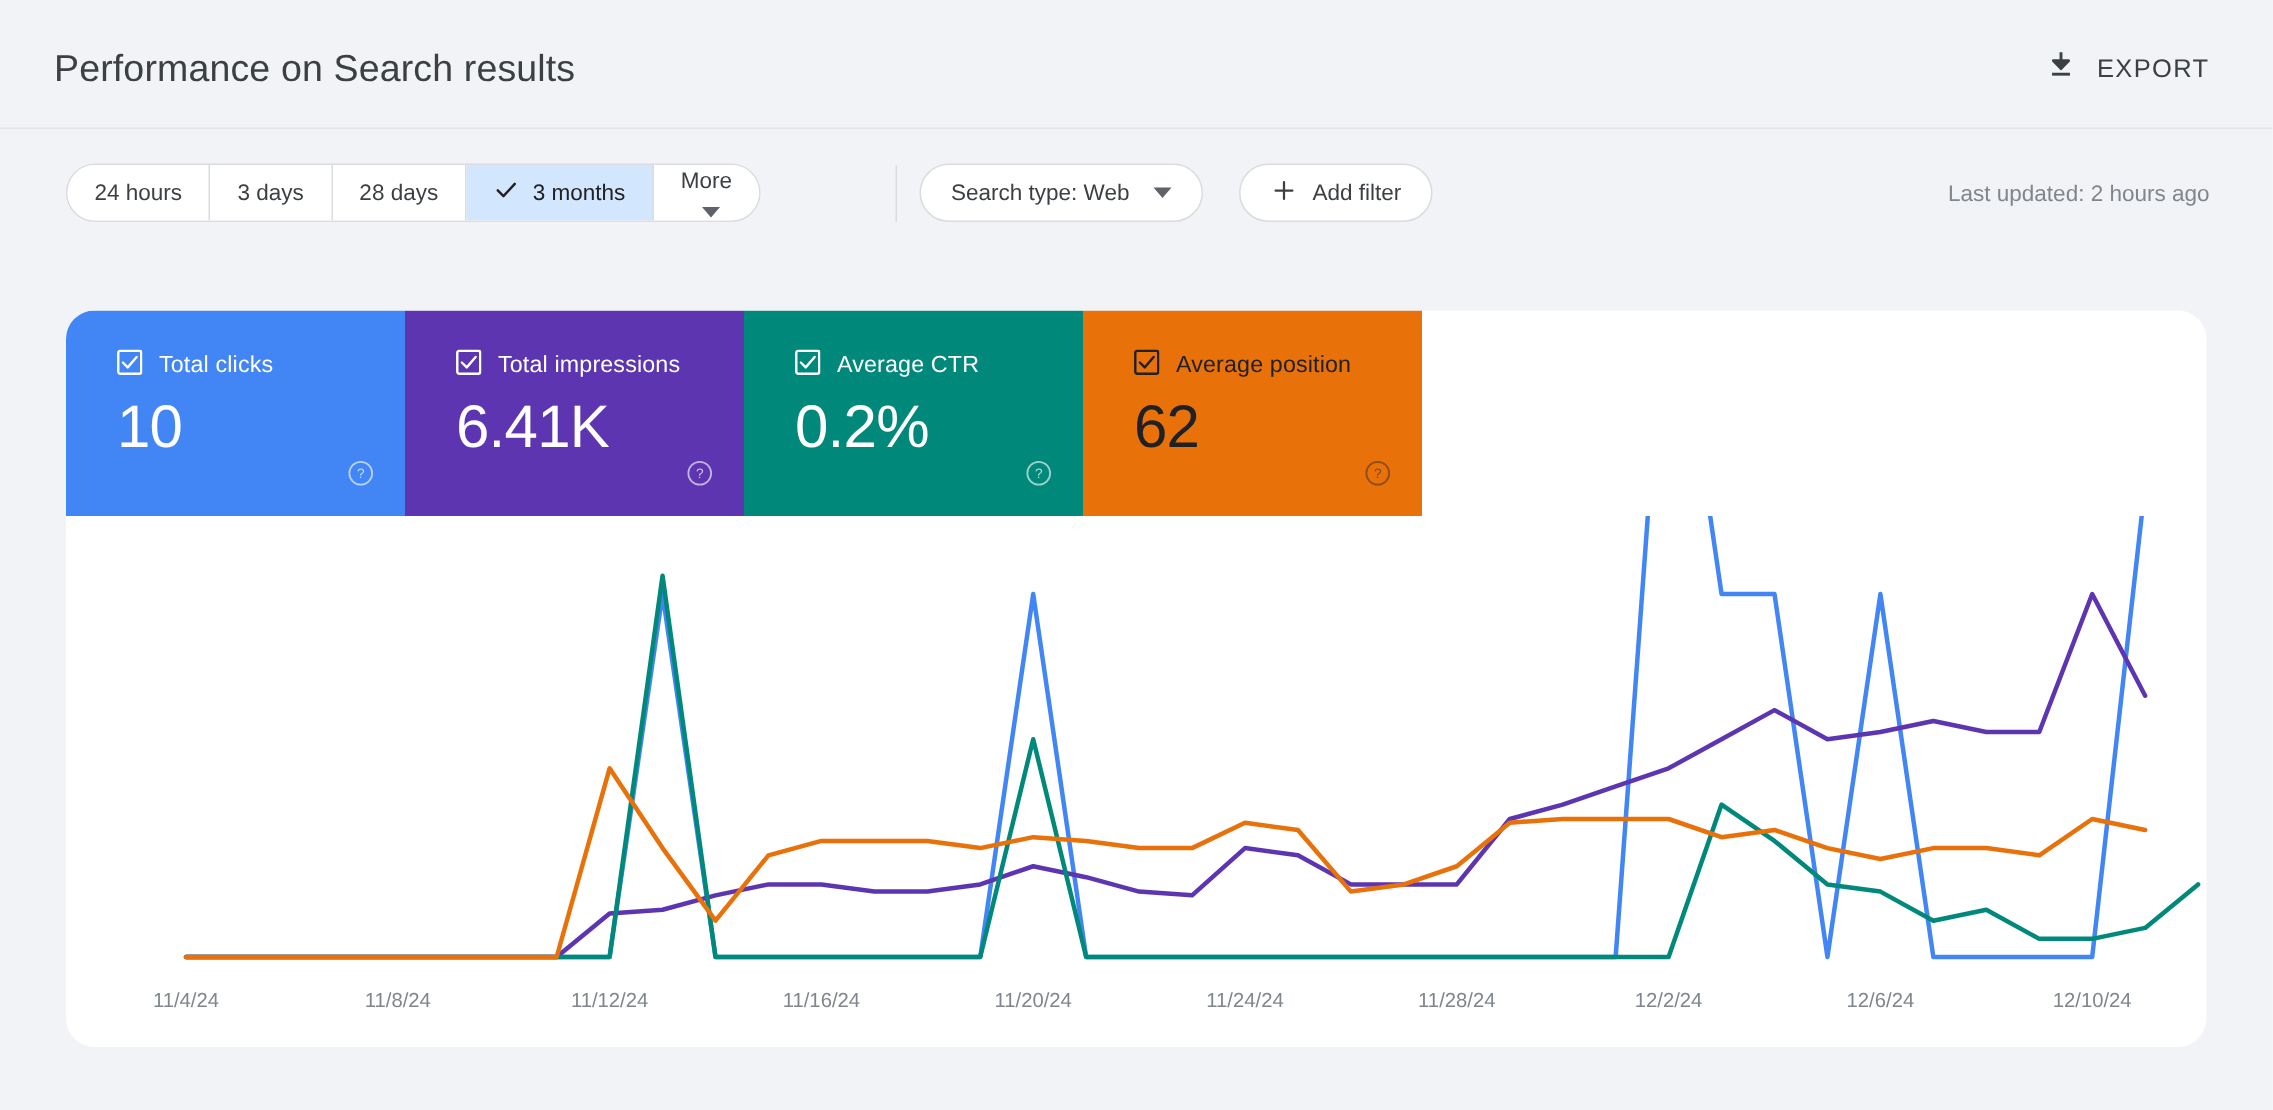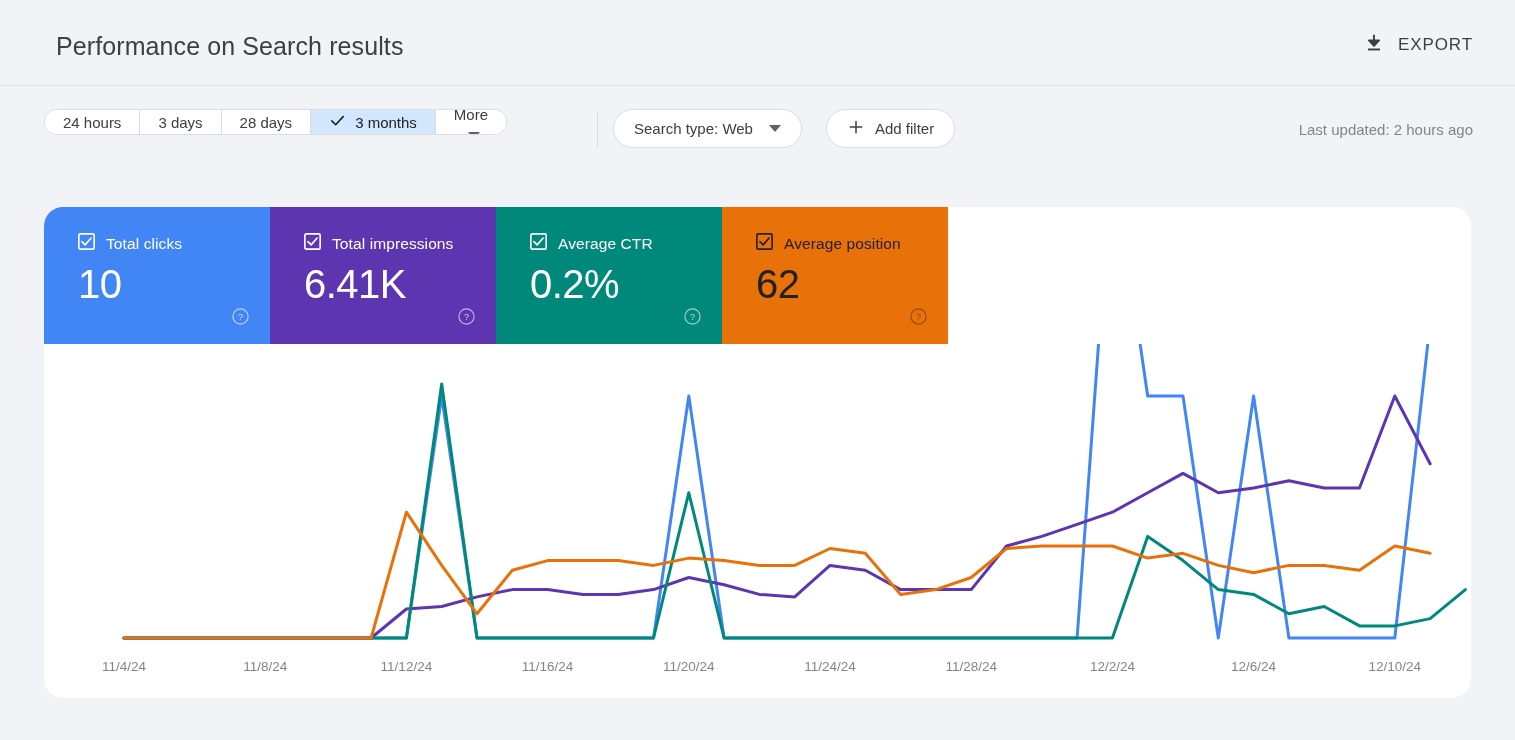--- a/index.html
+++ b/index.html
@@ -12,41 +12,41 @@
   }
   .page { position: relative; width: 1515px; height: 740px; background: #f1f3f6; }
 
   
   .header {
     position: absolute; left: 0; top: 0; width: 1515px; height: 86px;
     border-bottom: 1px solid #e2e5ea;
     background: #f1f3f6;
   }
   .page-title {
-    position: absolute; left: 56px; top: 32px;
+    position: absolute; left: 36px; top: 32px;
     font-size: 25px; color: #3c4043; font-weight: 400; letter-spacing: .1px;
     white-space: nowrap;
   }
   .export-btn {
     position: absolute; right: 42px; top: 32px;
     display: flex; align-items: center; gap: 13px;
     cursor: pointer; user-select: none;
   }
   .export-label {
     font-size: 17px; color: #3c4043; letter-spacing: .9px; font-weight: 400;
   }
   .dl-icon { display: block; }
 
   
   .filterbar {
     position: absolute; left: 0; top: 86px; width: 1515px; height: 84px;
   }
   .range-group {
     position: absolute; left: 44px; top: 23px;
-    display: flex; height: 26px;
+    display: flex; height: 39px;
     border: 1px solid #dadce0; border-radius: 20px; overflow: hidden;
     background: #fff;
   }
   .range-btn {
     display: flex; align-items: center; justify-content: center; gap: 9px;
     padding: 0 18px; height: 100%;
     font-size: 15px; color: #3c4043; background: #fff;
     border-right: 1px solid #dadce0;
     cursor: pointer; white-space: nowrap; user-select: none;
   }

